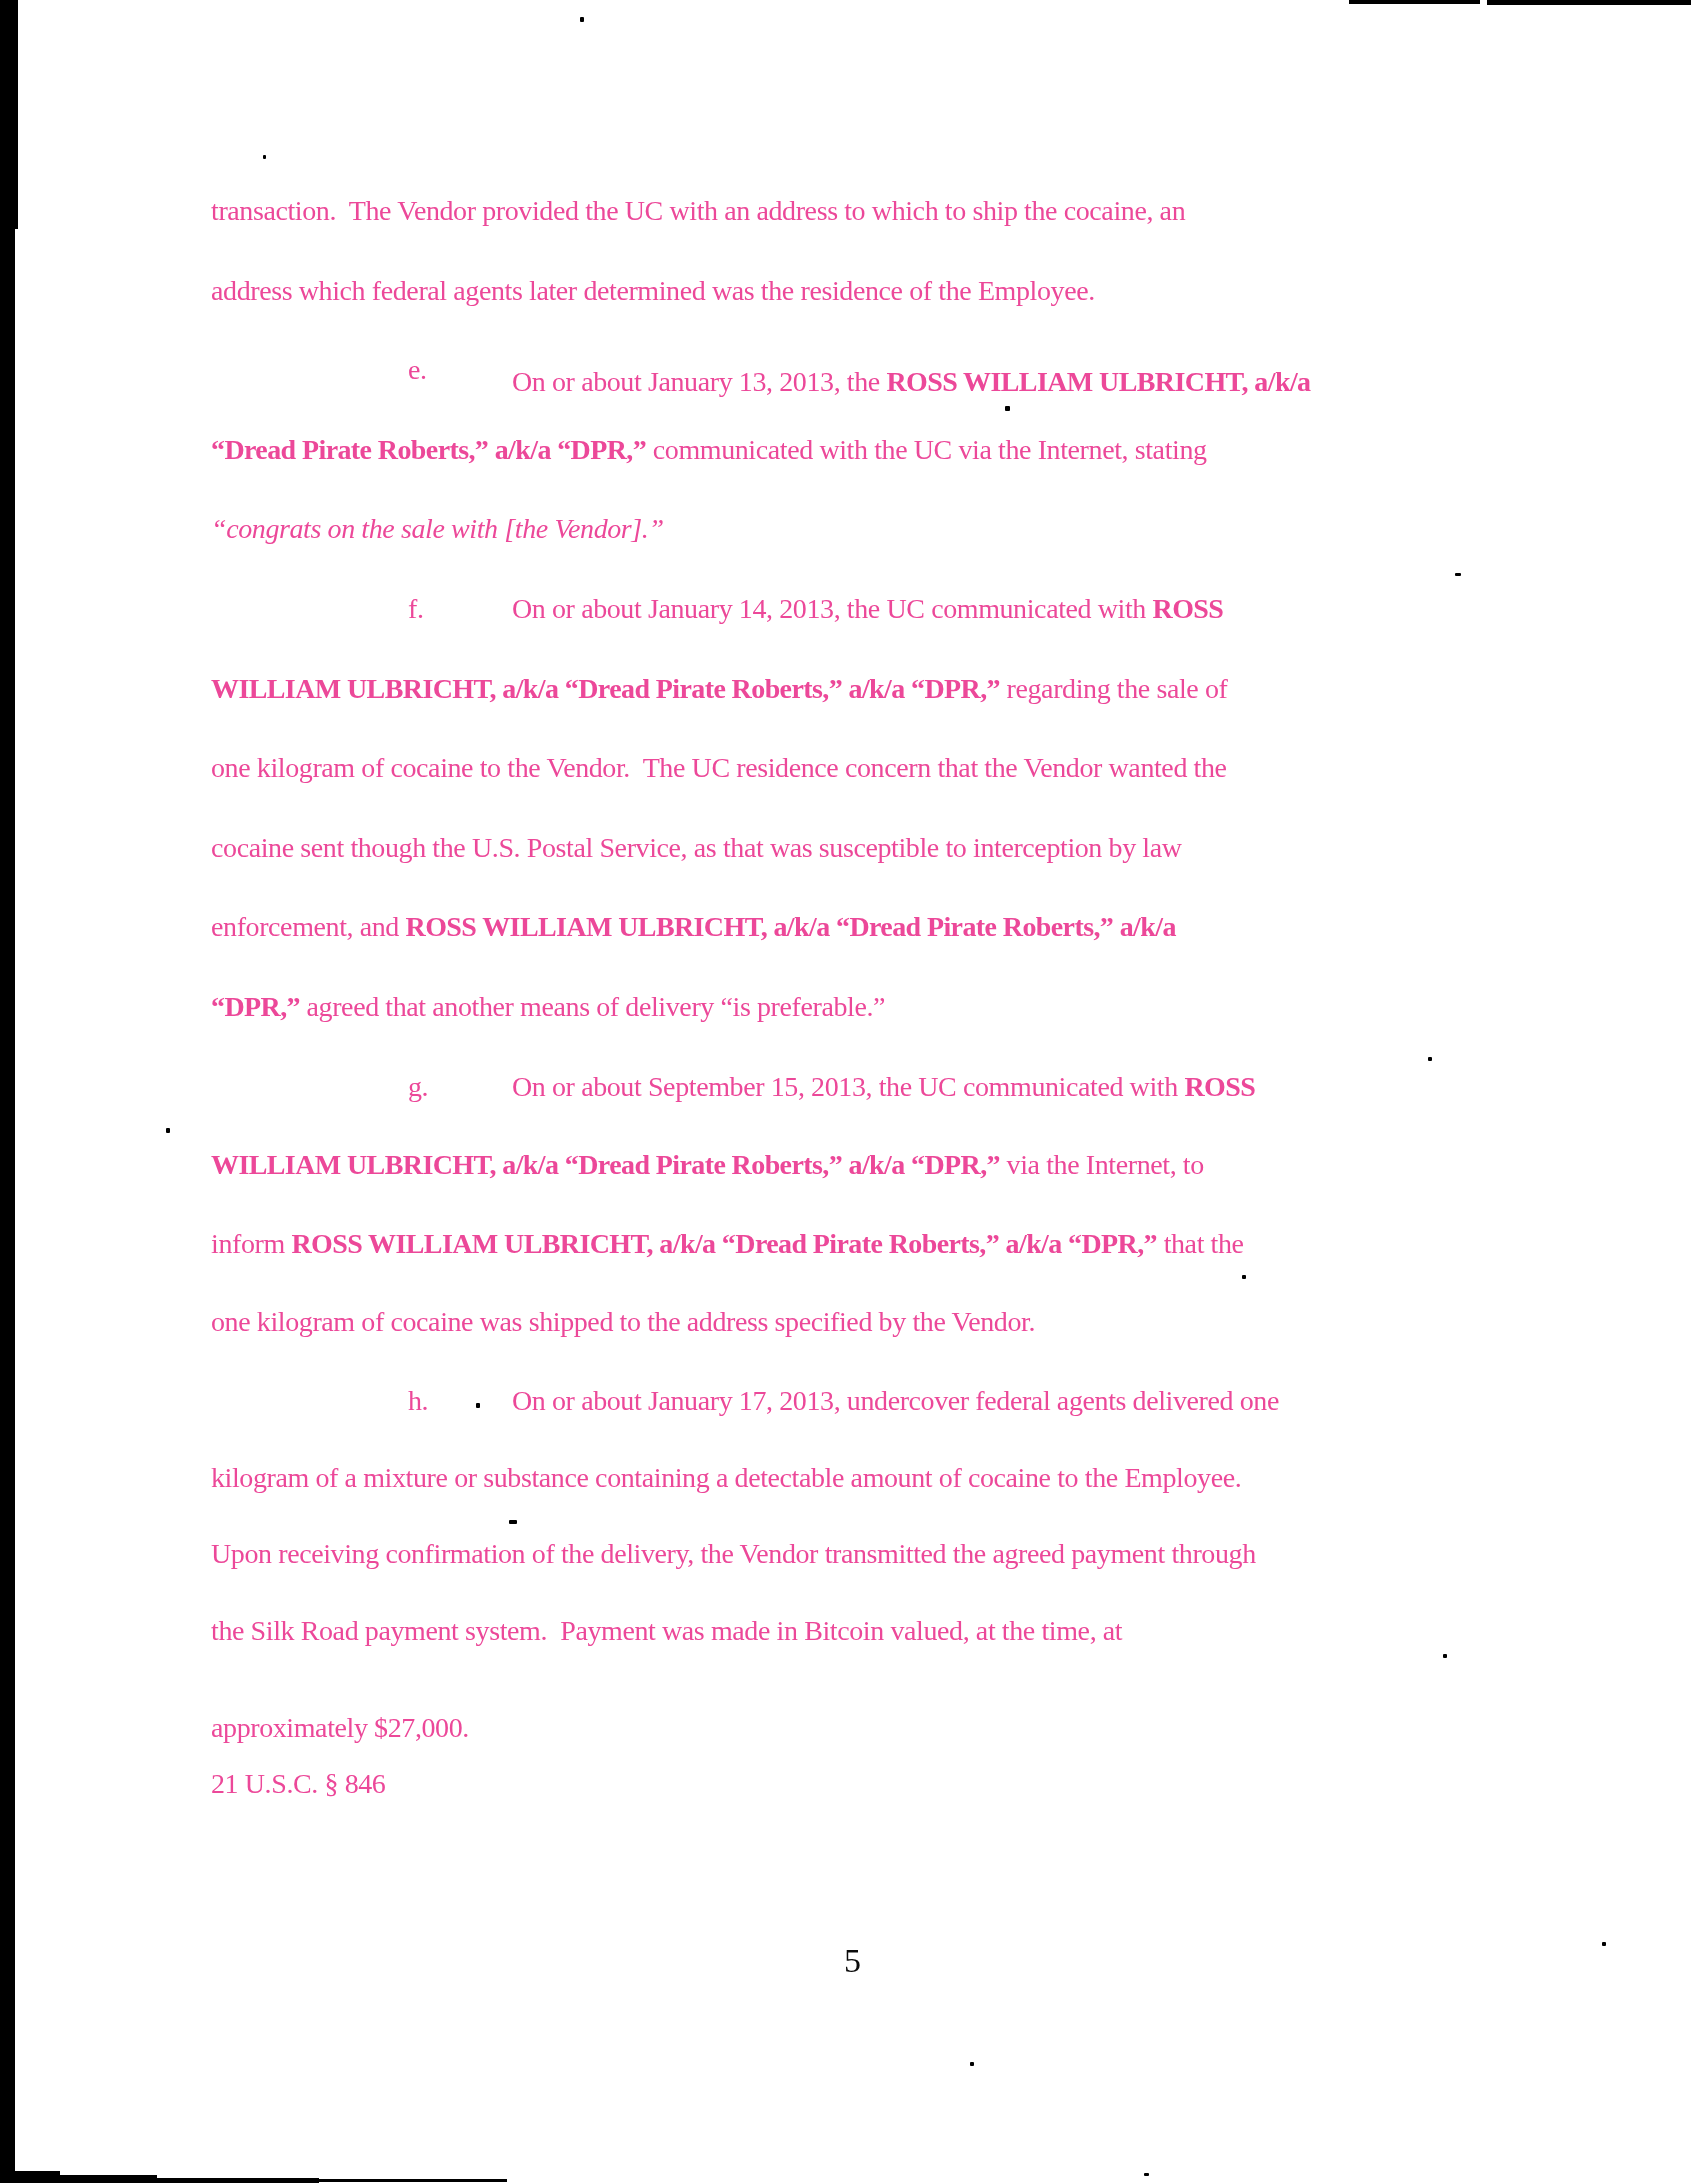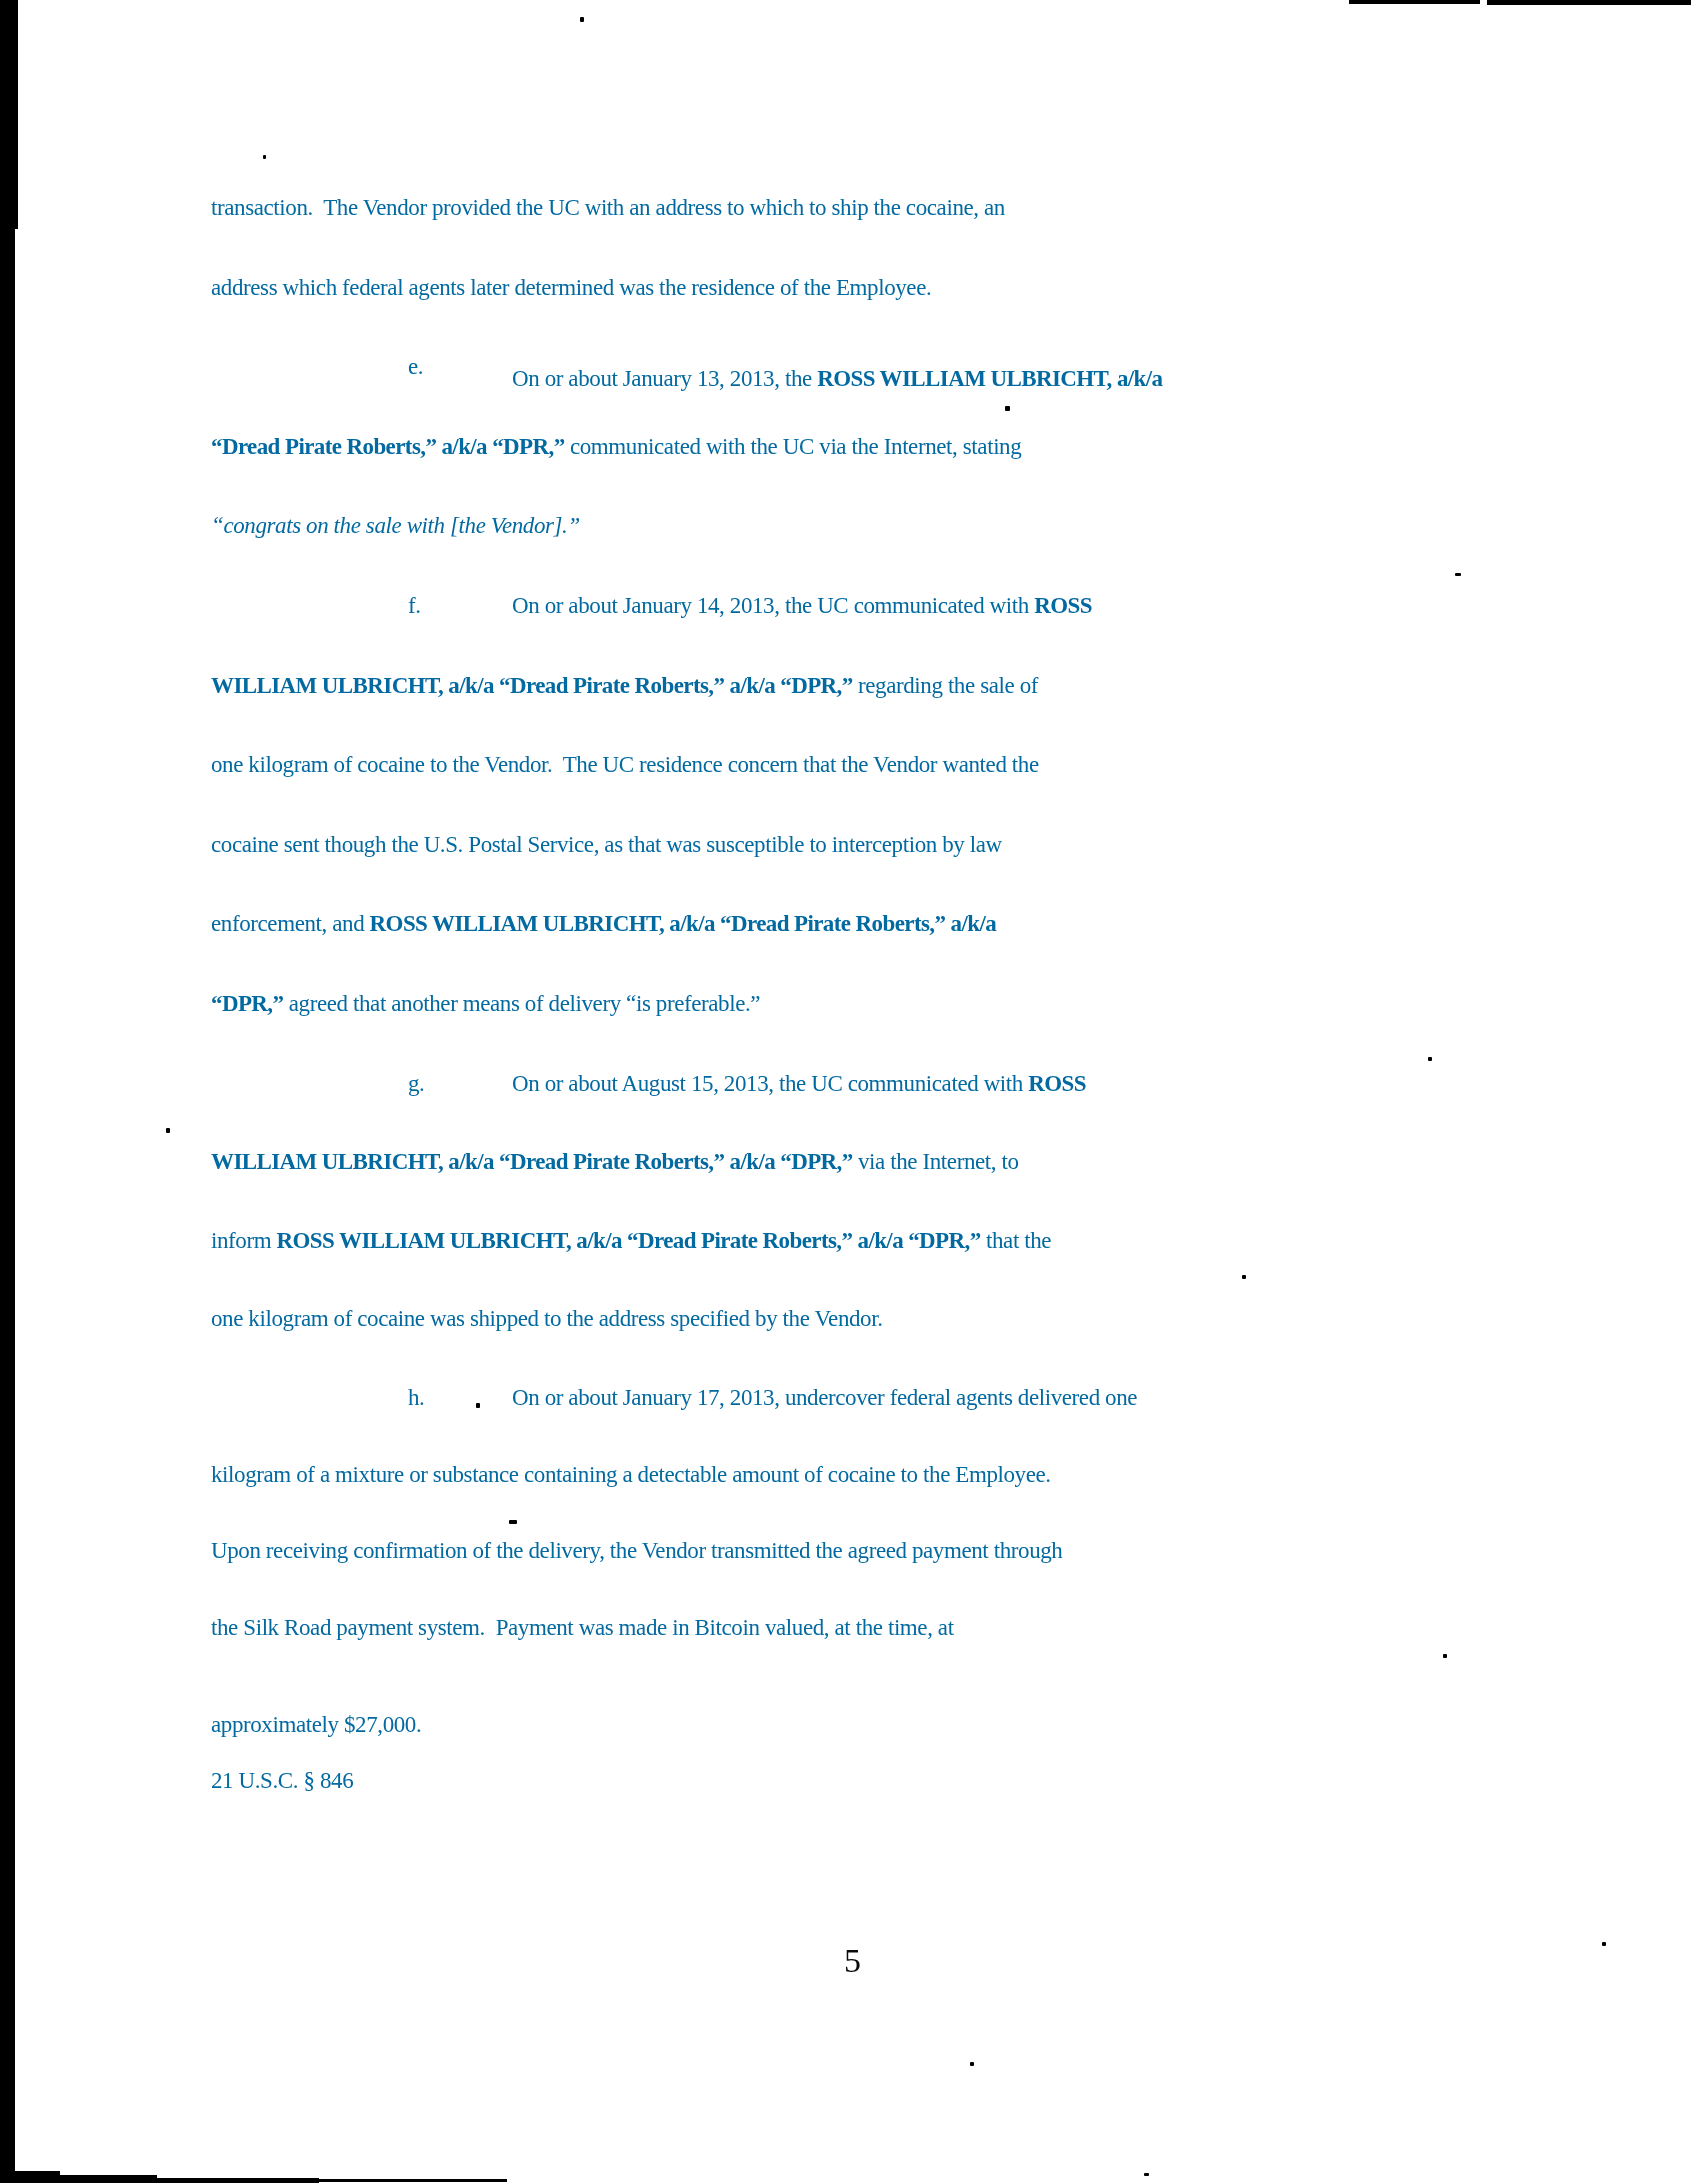--- a/index.html
+++ b/index.html
@@ -11,25 +11,25 @@
     position: relative;
     width: 1692px;
     height: 2183px;
     background: #ffffff;
     overflow: hidden;
     font-family: "Liberation Serif", "DejaVu Serif", serif;
     color: #000000;
   }
   .text-line {
     position: absolute;
-    font-size: 23px;
+    font-size: 28px;
     line-height: 1.18;
     letter-spacing: -0.4px;
     white-space: pre;
-    color: #0369a1;
+    color: #ec4899;
   }
   .text-line .b {
     font-weight: 700;
     letter-spacing: -0.6px;
   }
   .page-number {
     position: absolute;
     font-size: 34px;
     line-height: 1.18;
     color: #0a0a0a;
@@ -77,21 +77,21 @@
       <div class="text-line" style="left: 211px; top: 433px;"><span class="b">“Dread Pirate Roberts,” a/k/a “DPR,”</span><span> communicated with the UC via the Internet, stating</span></div>
       <div class="text-line" style="left: 211px; top: 512px; font-style: italic;"><span>“congrats on the sale with [the Vendor].”</span></div>
       <div class="text-line" style="left: 408px; top: 592px;"><span>f.</span></div>
       <div class="text-line" style="left: 512px; top: 592px; text-align: right;"><span>On or about January 14, 2013, the UC communicated with </span><span class="b">ROSS</span></div>
       <div class="text-line" style="left: 211px; top: 672px;"><span class="b">WILLIAM ULBRICHT, a/k/a “Dread Pirate Roberts,” a/k/a “DPR,”</span><span> regarding the sale of</span></div>
       <div class="text-line" style="left: 211px; top: 751px;"><span>one kilogram of cocaine to the Vendor.  The UC residence concern that the Vendor wanted the</span></div>
       <div class="text-line" style="left: 211px; top: 831px;"><span>cocaine sent though the U.S. Postal Service, as that was susceptible to interception by law</span></div>
       <div class="text-line" style="left: 211px; top: 910px;"><span>enforcement, and </span><span class="b">ROSS WILLIAM ULBRICHT, a/k/a “Dread Pirate Roberts,” a/k/a</span></div>
       <div class="text-line" style="left: 211px; top: 990px;"><span class="b">“DPR,”</span><span> agreed that another means of delivery “is preferable.”</span></div>
       <div class="text-line" style="left: 408px; top: 1070px;"><span>g.</span></div>
-      <div class="text-line" style="left: 512px; top: 1070px;"><span>On or about August 15, 2013, the UC communicated with </span><span class="b">ROSS</span></div>
+      <div class="text-line" style="left: 512px; top: 1070px;"><span>On or about September 15, 2013, the UC communicated with </span><span class="b">ROSS</span></div>
       <div class="text-line" style="left: 211px; top: 1148px;"><span class="b">WILLIAM ULBRICHT, a/k/a “Dread Pirate Roberts,” a/k/a “DPR,”</span><span> via the Internet, to</span></div>
       <div class="text-line" style="left: 211px; top: 1227px;"><span>inform </span><span class="b">ROSS WILLIAM ULBRICHT, a/k/a “Dread Pirate Roberts,” a/k/a “DPR,”</span><span> that the</span></div>
       <div class="text-line" style="left: 211px; top: 1305px;"><span>one kilogram of cocaine was shipped to the address specified by the Vendor.</span></div>
       <div class="text-line" style="left: 408px; top: 1384px;"><span>h.</span></div>
       <div class="text-line" style="left: 512px; top: 1384px;"><span>On or about January 17, 2013, undercover federal agents delivered one</span></div>
       <div class="text-line" style="left: 211px; top: 1461px;"><span>kilogram of a mixture or substance containing a detectable amount of cocaine to the Employee.</span></div>
       <div class="text-line" style="left: 211px; top: 1537px;"><span>Upon receiving confirmation of the delivery, the Vendor transmitted the agreed payment through</span></div>
       <div class="text-line" style="left: 211px; top: 1614px;"><span>the Silk Road payment system.  Payment was made in Bitcoin valued, at the time, at</span></div>
       <div class="text-line" style="left: 211px; top: 1691px; margin-top: 20px;"><span>approximately $27,000.</span></div>
       <div class="text-line" style="left: 211px; top: 1767px;"><span>21 U.S.C. § 846</span></div>

